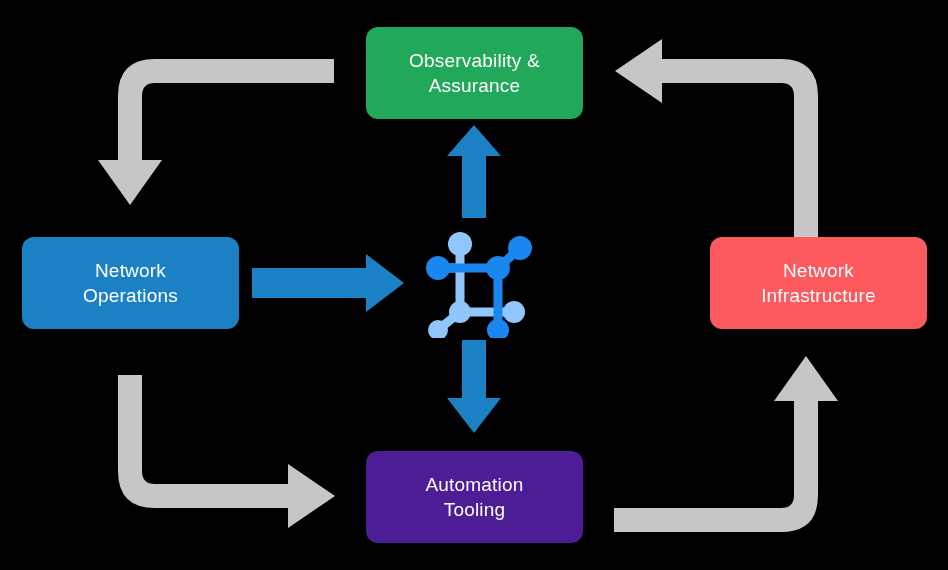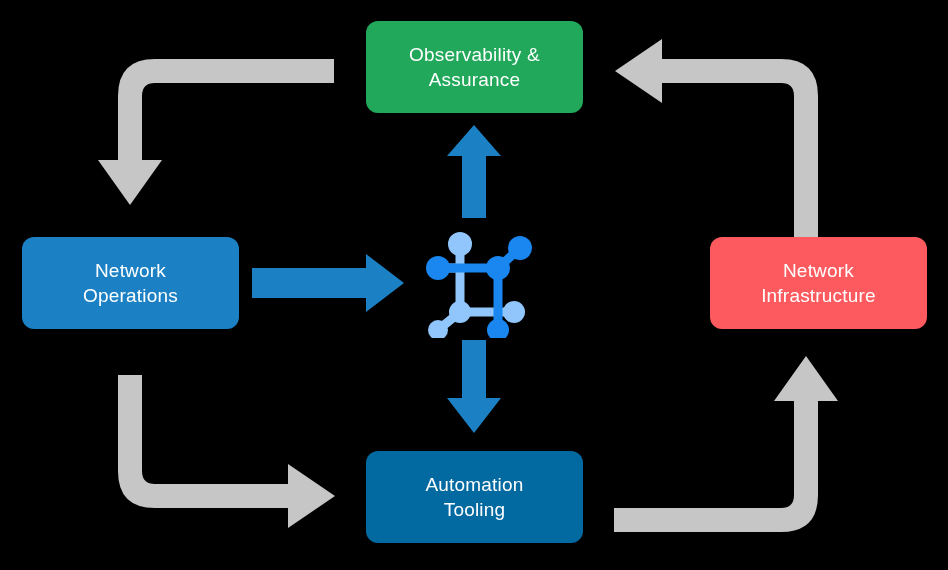--- a/index.html
+++ b/index.html
@@ -39,21 +39,21 @@
     letter-spacing: 0.2px;
     box-sizing: border-box;
     padding: 6px 10px;
     z-index: 3;
   }
   .node-label {
     display: block;
     white-space: pre-line;
   }
   #box-observability {
-    left: 366px;  top: 21px;   width: 217px; height: 92px;
+    left: 366px;  top: 27px;   width: 217px; height: 92px;
   }
   #box-network-operations {
     left: 22px;   top: 237px;  width: 217px; height: 92px;
   }
   #box-network-infrastructure {
     left: 710px;  top: 237px;  width: 217px; height: 92px;
   }
   #box-automation-tooling {
     left: 366px;  top: 451px;  width: 217px; height: 92px;
   }
@@ -198,18 +198,18 @@
   <div class="node-box" id="box-network-operations" style="background:#1B81C4">
     <span class="node-label">Network
 Operations</span>
   </div>
 
   <div class="node-box" id="box-network-infrastructure" style="background:#FC5A5F">
     <span class="node-label">Network
 Infrastructure</span>
   </div>
 
-  <div class="node-box" id="box-automation-tooling" style="background:#0369a1">
+  <div class="node-box" id="box-automation-tooling" style="background:#4c1d95">
     <span class="node-label">Automation
 Tooling</span>
   </div>
 
 </div>
 
 </body></html>

